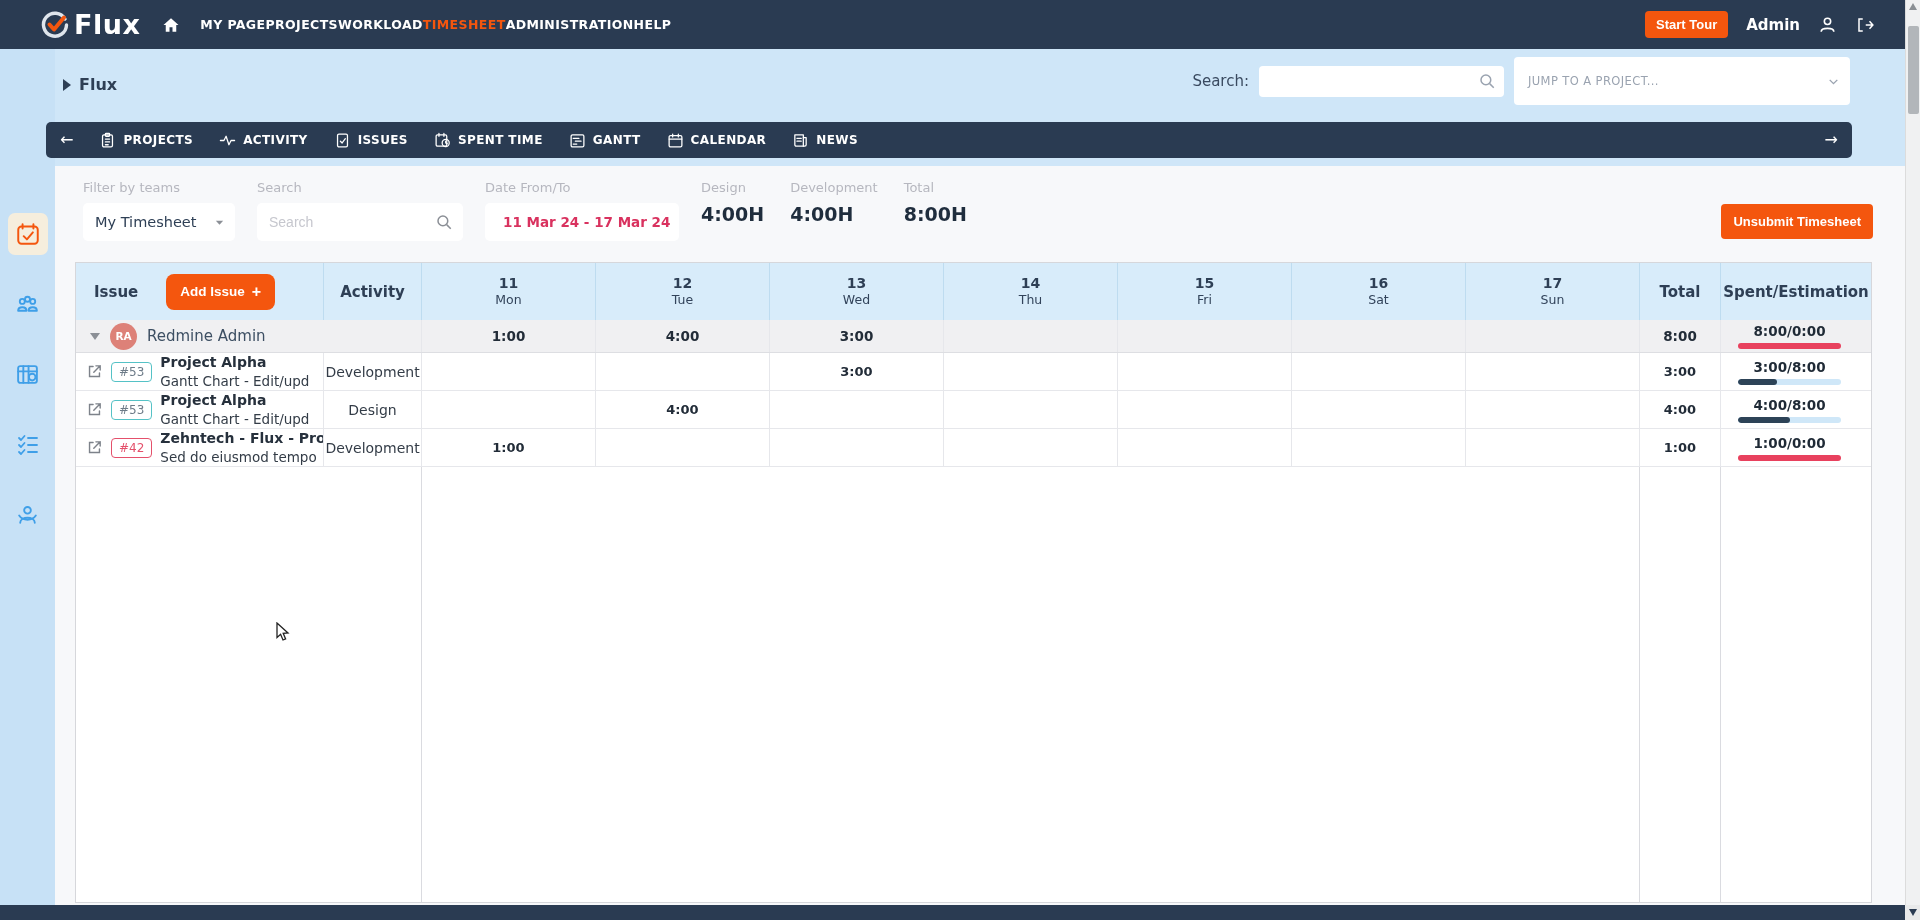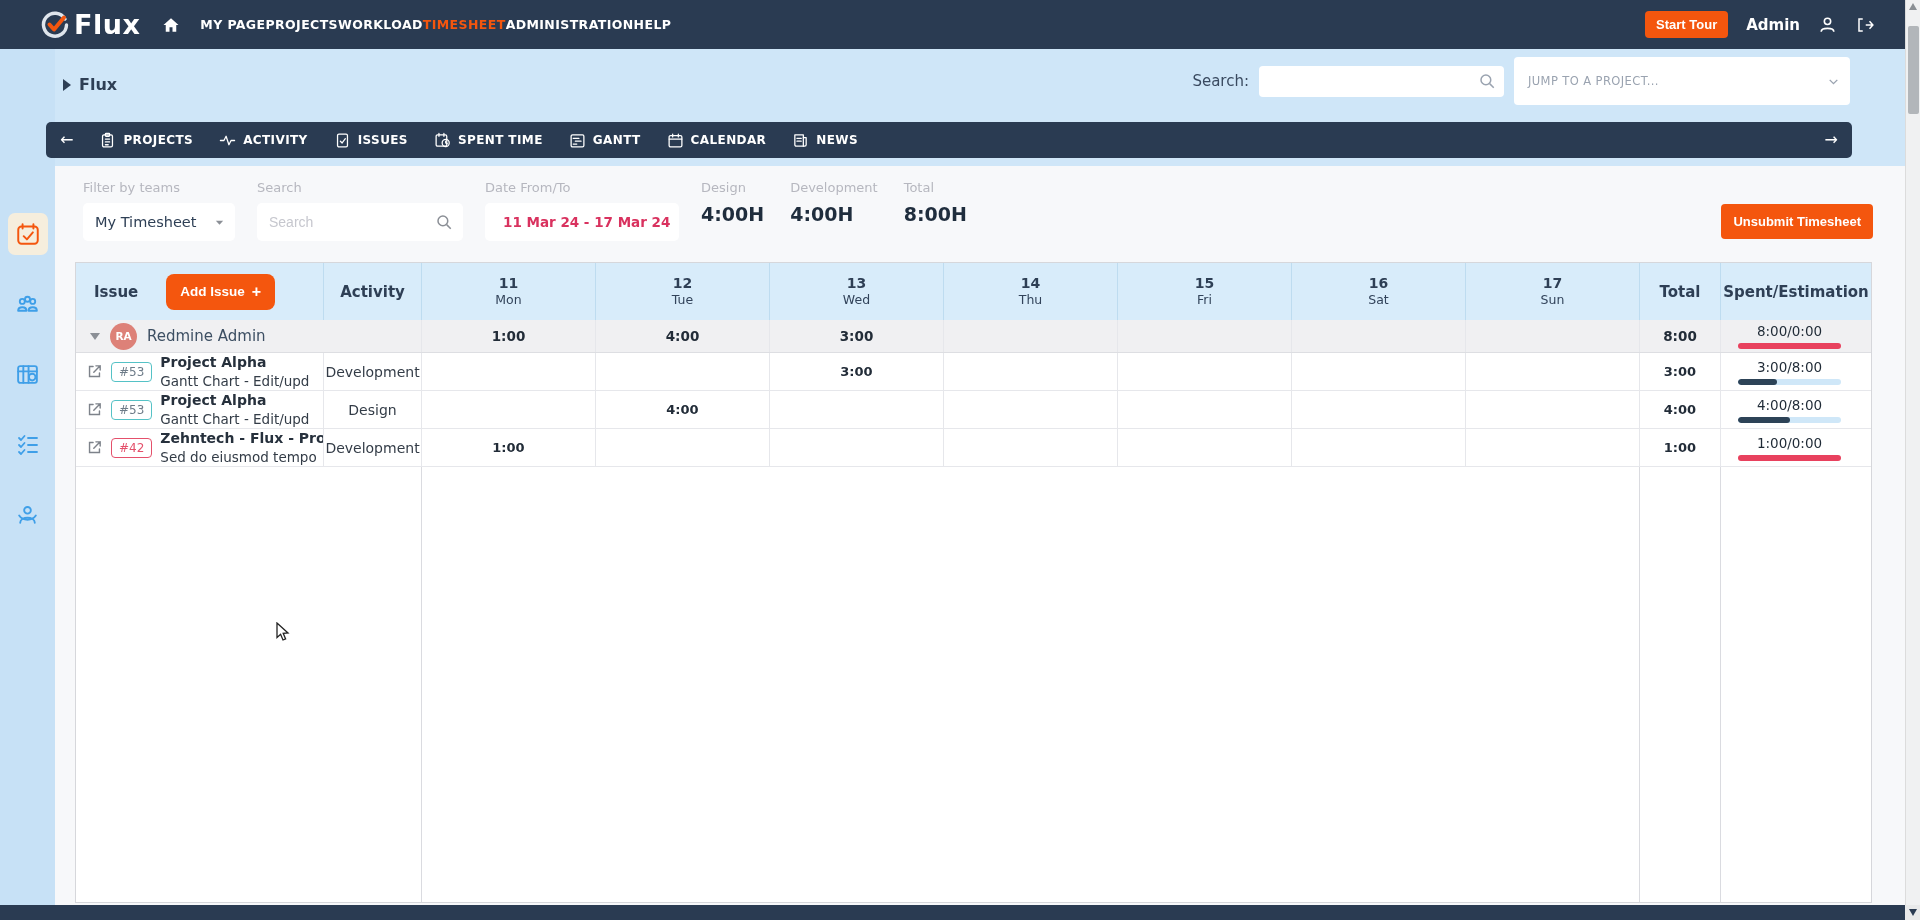--- a/index.html
+++ b/index.html
@@ -104,21 +104,21 @@
   .badge.teal { border-color:#55c2c6; color:#6d7b88; }
   .badge.red  { border-color:#e4506b; color:#e4506b; }
   .r-titles { overflow:hidden; white-space:nowrap; line-height:1.45; }
   .r-proj { color:#26303c; font-size:14px; font-weight:bold; }
   .r-subj { color:#333c47; font-size:13.5px; }
   .r-activity { display:flex; align-items:center; justify-content:center; border-right:1px solid #e6e7eb;
                 color:#333c47; font-size:14px; }
 
   .spent-cell { display:flex !important; flex-direction:column; align-items:flex-end; justify-content:center;
                 padding-right:13px; gap:4px; }
-  .spent-val { color:#1f2a36; font-size:13.5px; font-weight:normal; }
+  .spent-val { color:#1f2a36; font-size:13.5px; font-weight:bold; }
   .bar { width:103px; height:6px; border-radius:3px; background:#cfe7f8; overflow:hidden; }
   .bar.over { background:#e8415e; }
   .bar-fill { height:100%; border-radius:3px; background:#2d4357; }
 
   .emptyzone { flex:1; }
   .emptyzone .ez { border-right:1px solid #dadbe0; }
   .ez-issue { grid-column:1/3; }
   .ez-days { grid-column:3/10; }
   .ez-total { grid-column:10/11; }
   .ez-spent { grid-column:11/12; border-right:none !important; }

